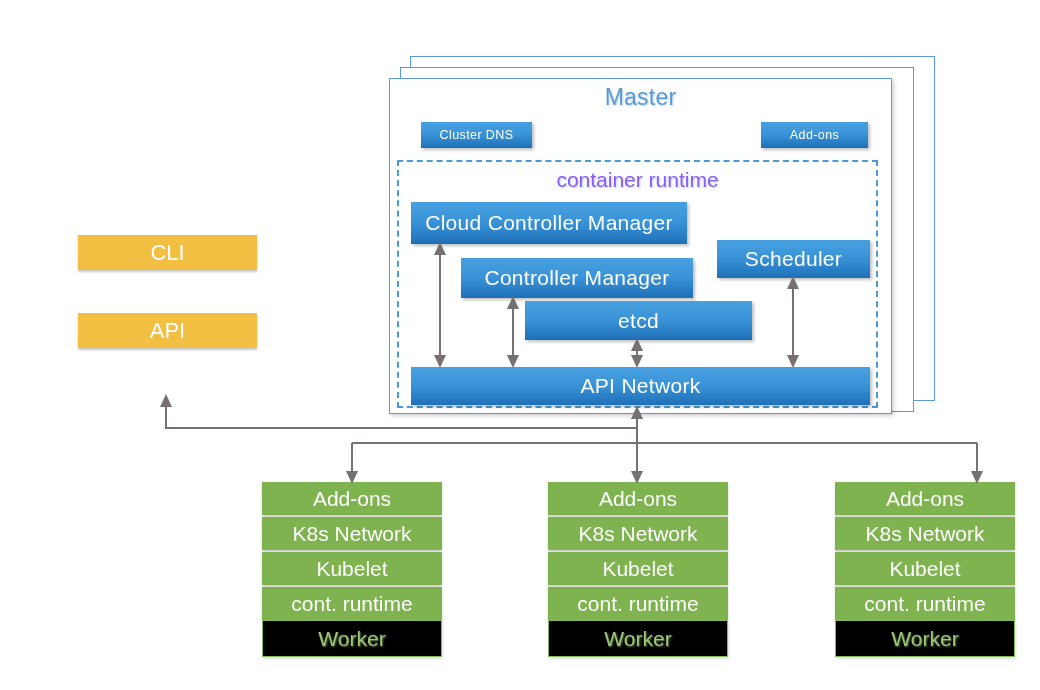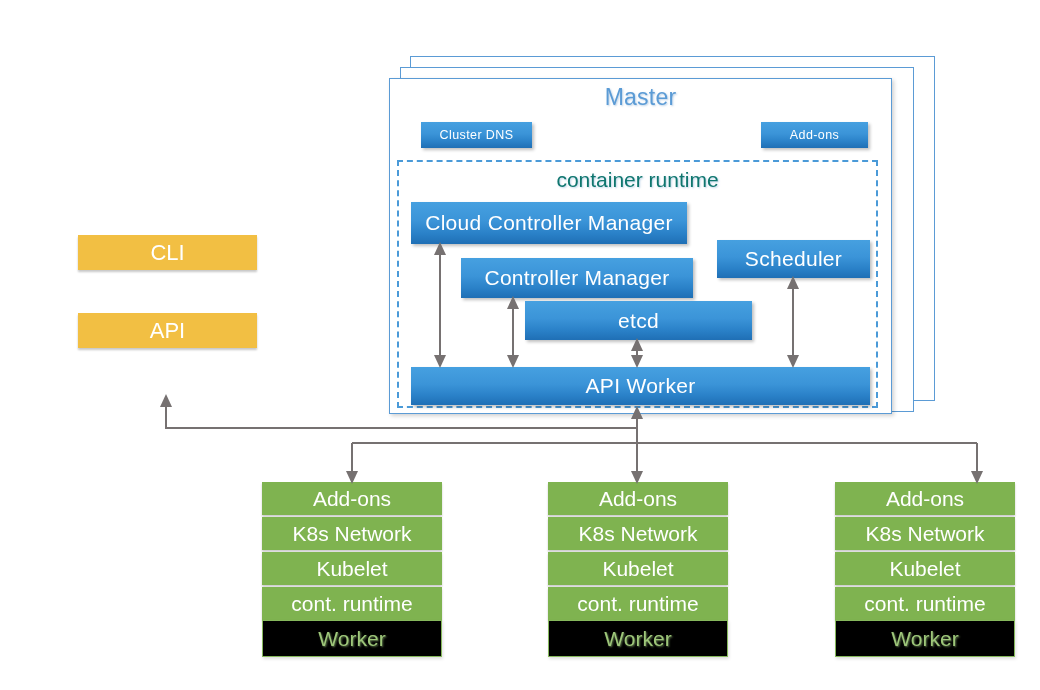--- a/index.html
+++ b/index.html
@@ -43,21 +43,21 @@
 
   
   .runtime-box {
     z-index: 4;
     border: 2px dashed #4a9ad8;
     background: transparent;
   }
   .runtime-title {
     position: absolute;
     z-index: 6;
-    color: #0f766e;
+    color: #8b5cf6;
     font-size: 21px;
     text-align: center;
     text-shadow: 1px 1px 2px rgba(140,180,215,0.6);
   }
 
   
   .blue-box {
     z-index: 5;
     background: linear-gradient(to bottom, #46a0e0 0%, #3b94d8 45%, #2a81c8 75%, #1f6fb5 100%);
     color: #ffffff;
@@ -148,21 +148,21 @@
   <div class="runtime-title" style="left:397px; top:168px; width:481px;">container runtime</div>
 
   <div class="abs blue-box" style="left:411px; top:202px; width:276px; height:42px;">Cloud Controller Manager</div>
 
   <div class="abs blue-box" style="left:461px; top:258px; width:232px; height:40px;">Controller Manager</div>
 
   <div class="abs blue-box" style="left:525px; top:301px; width:227px; height:39px;">etcd</div>
 
   <div class="abs blue-box" style="left:717px; top:240px; width:153px; height:38px;">Scheduler</div>
 
-  <div class="abs blue-box" style="left:411px; top:367px; width:459px; height:38px;">API Worker</div>
+  <div class="abs blue-box" style="left:411px; top:367px; width:459px; height:38px;">API Network</div>
 
   <div class="abs access-wrap" style="left:78px; top:235px; width:179px; height:158px;">
     <div class="orange-box" style="position:absolute; left:0; top:0; width:179px; height:35px;">CLI</div>
     <div class="orange-box" style="position:absolute; left:0; top:78px; width:179px; height:35px;">API</div>
   </div>
 
   <div class="abs worker-wrap" style="left:262px; top:482px; width:180px; height:175px;">
     <div class="green-box" style="position:absolute; left:0; top:0; width:180px; height:33px;">Add-ons</div>
     <div class="green-box" style="position:absolute; left:0; top:35px; width:180px; height:33px;">K8s Network</div>
     <div class="green-box" style="position:absolute; left:0; top:70px; width:180px; height:33px;">Kubelet</div>

